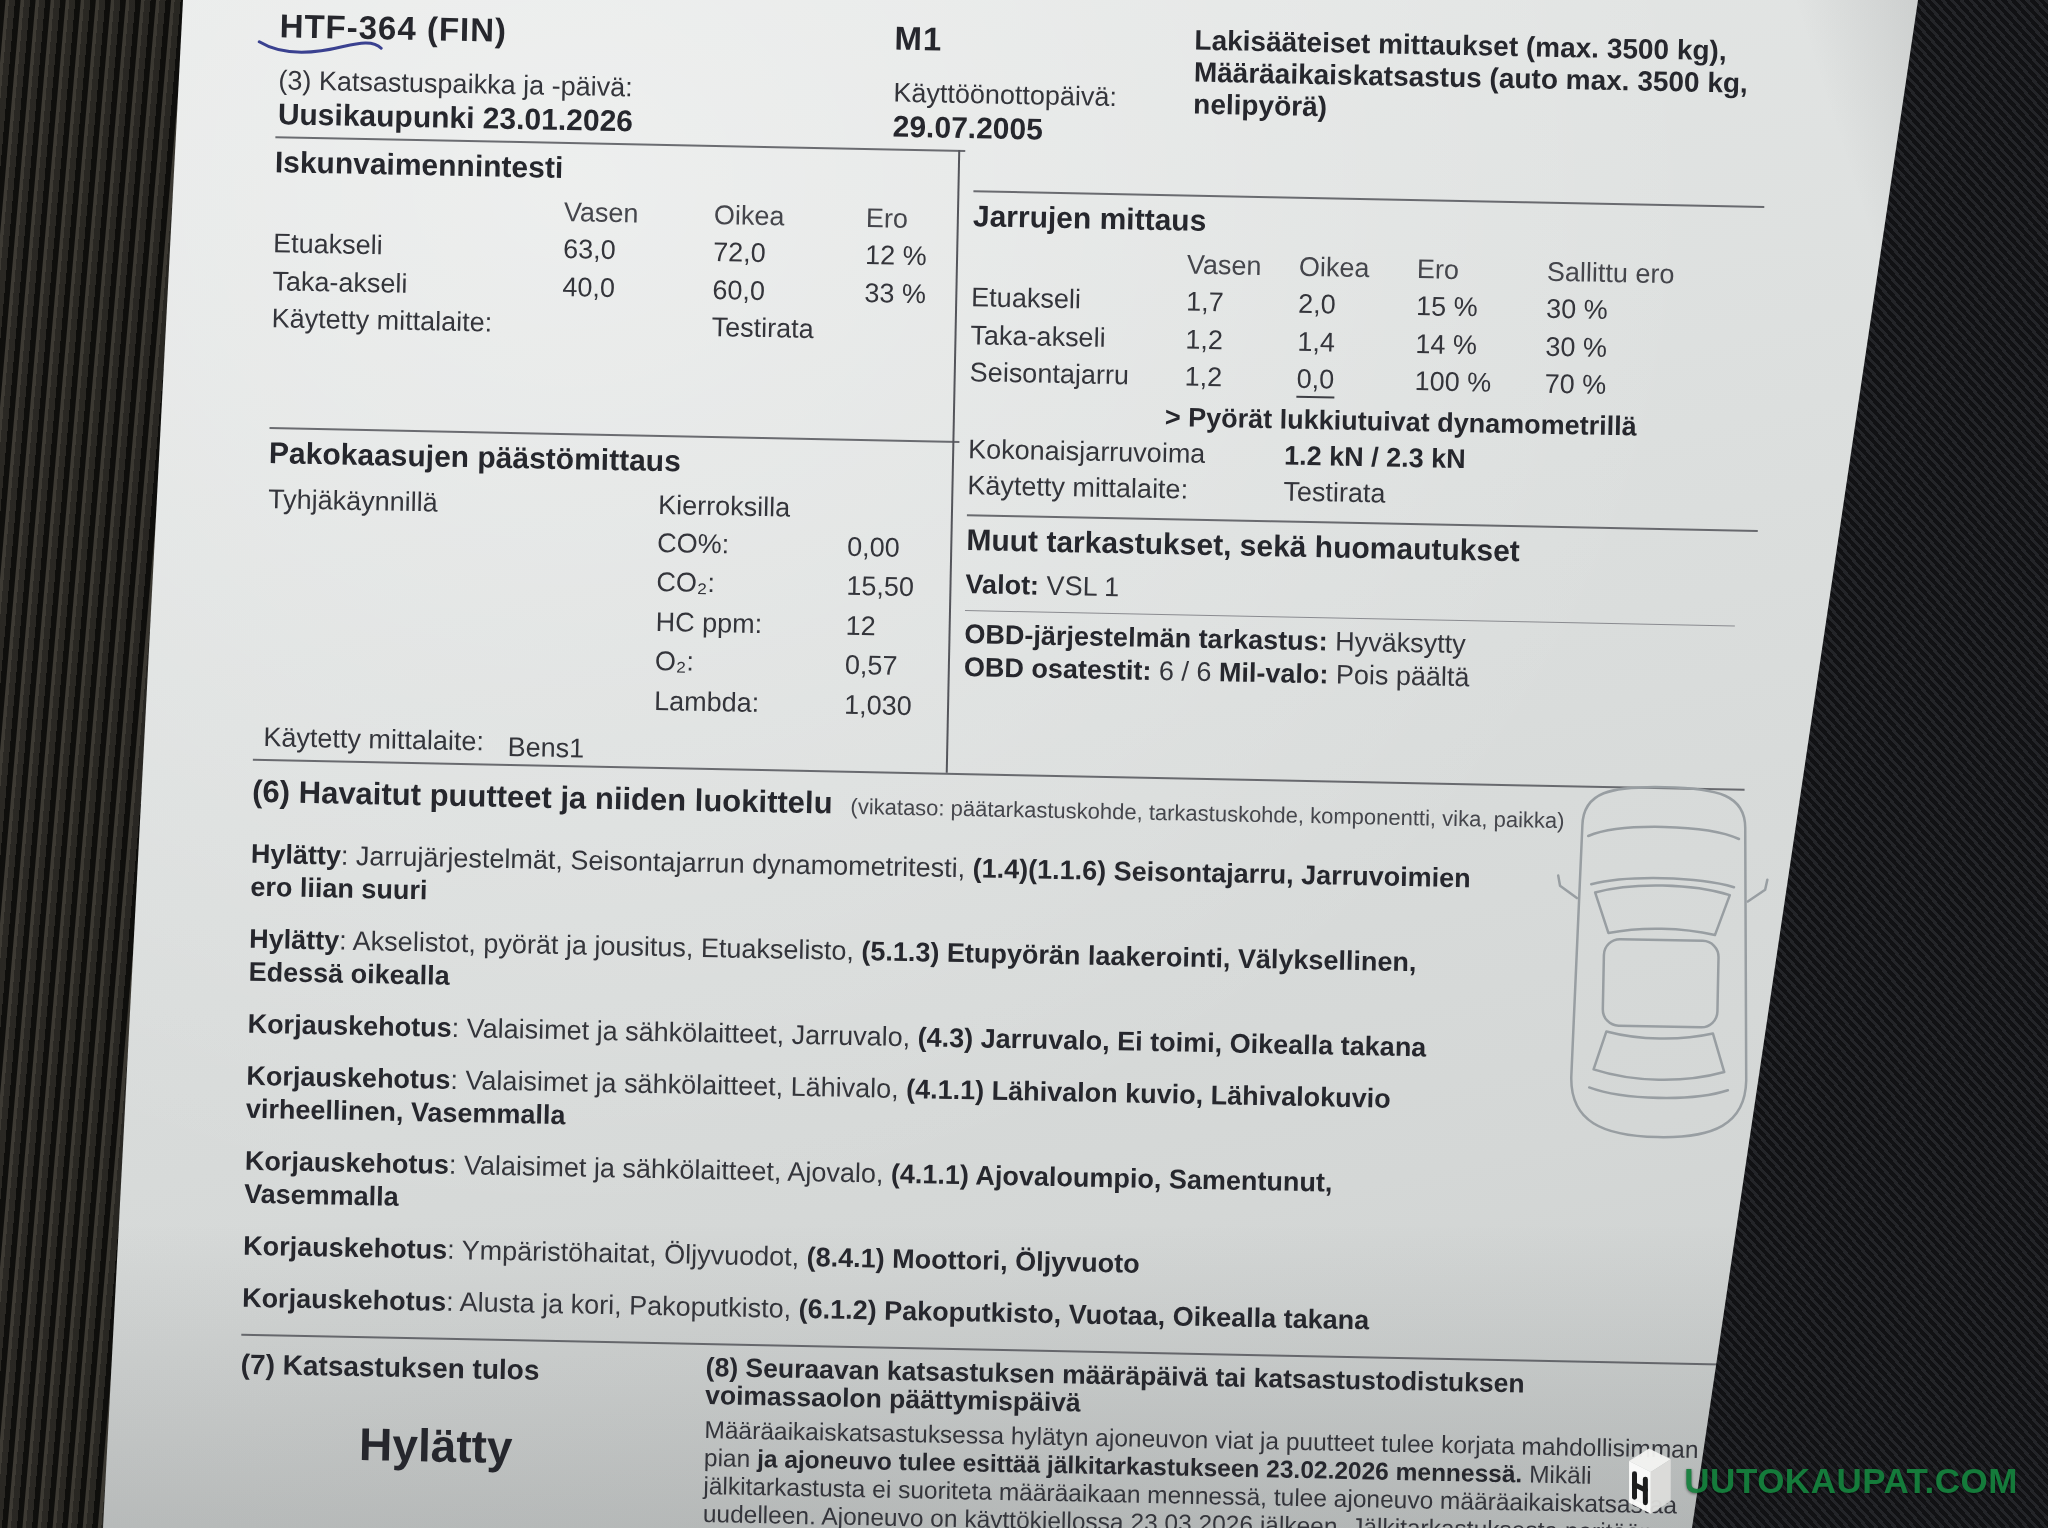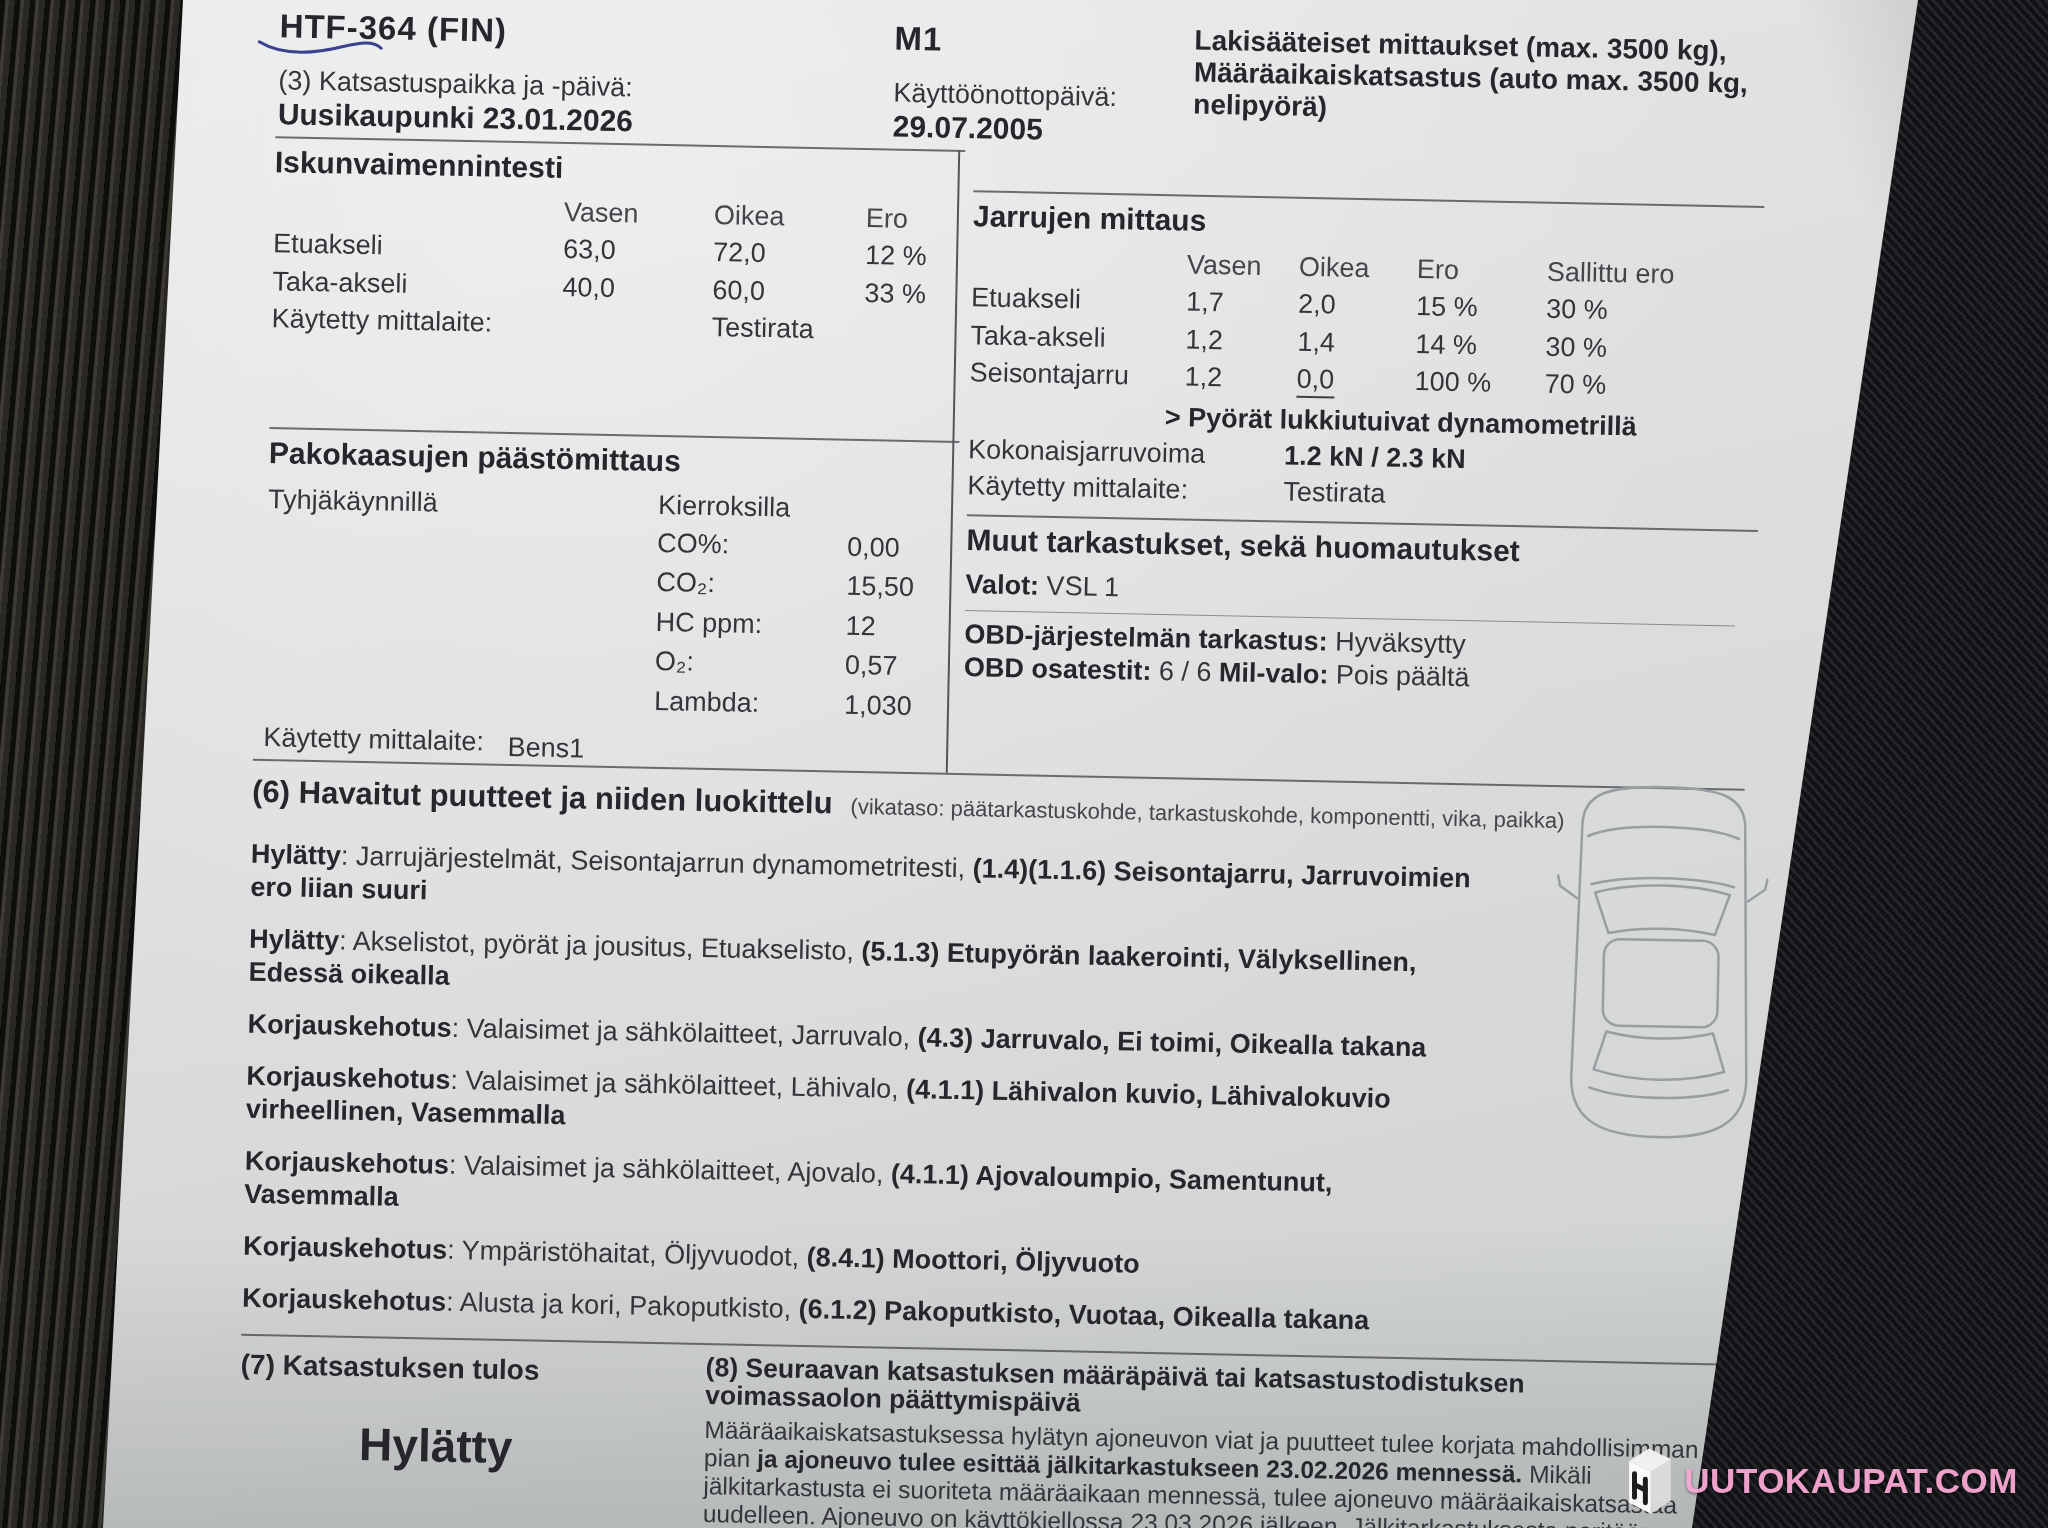--- a/index.html
+++ b/index.html
@@ -86,21 +86,21 @@
   .result-left{width:465px;}
   .result-title{font-size:28px;font-weight:700;color:#26272d;margin-top:4px;}
   .result-big{font-size:46px;font-weight:700;color:#26272d;margin:34px 0 0 120px;}
   .result-right{flex:1;max-width:1035px;font-size:24.5px;line-height:1.07;}
   .ni-title{font-weight:700;font-size:26.5px;color:#26272d;line-height:1.08;margin-bottom:6px;width:980px;}
   .ni-body{line-height:1.14;}
 
   
   .watermark{position:absolute;right:30px;bottom:10px;display:flex;align-items:center;gap:6px;
     opacity:.95;z-index:10;}
-  .wm-text{font-size:35px;font-weight:800;letter-spacing:.5px;color:#f9a8d4;
+  .wm-text{font-size:35px;font-weight:800;letter-spacing:.5px;color:#15803d;
     text-shadow:0 1px 3px rgba(0,0,0,.55);}
 </style>
 </head>
 <body>
 
 <div class="scene">
   <div class="fabric"></div>
   <div class="fabric-right"></div>
 
   <div class="paper-clip">

